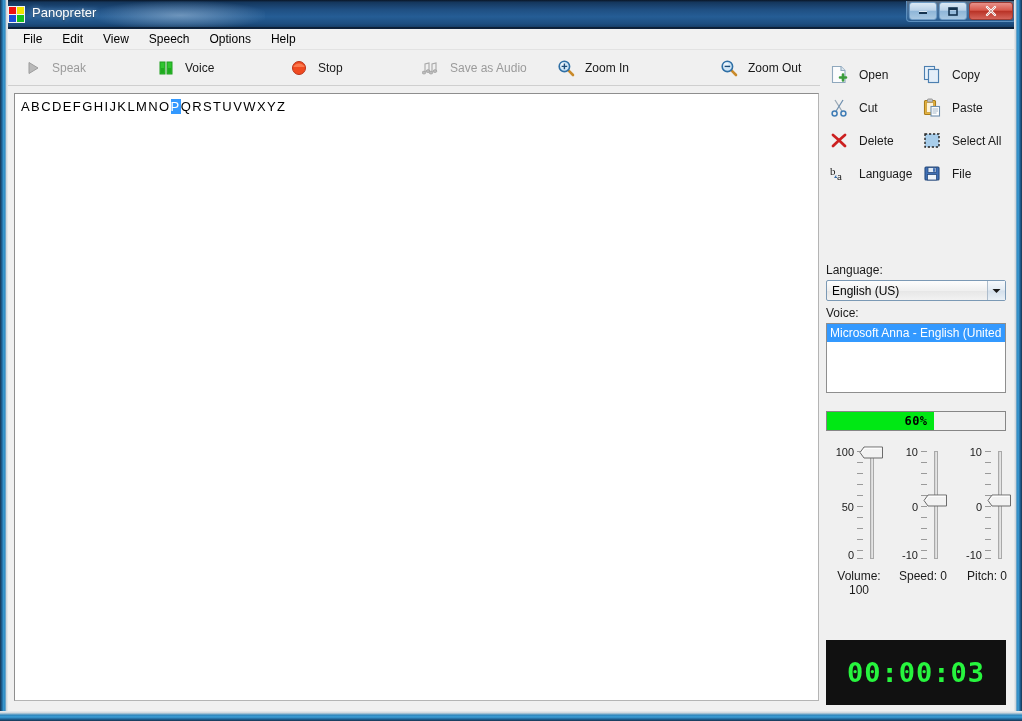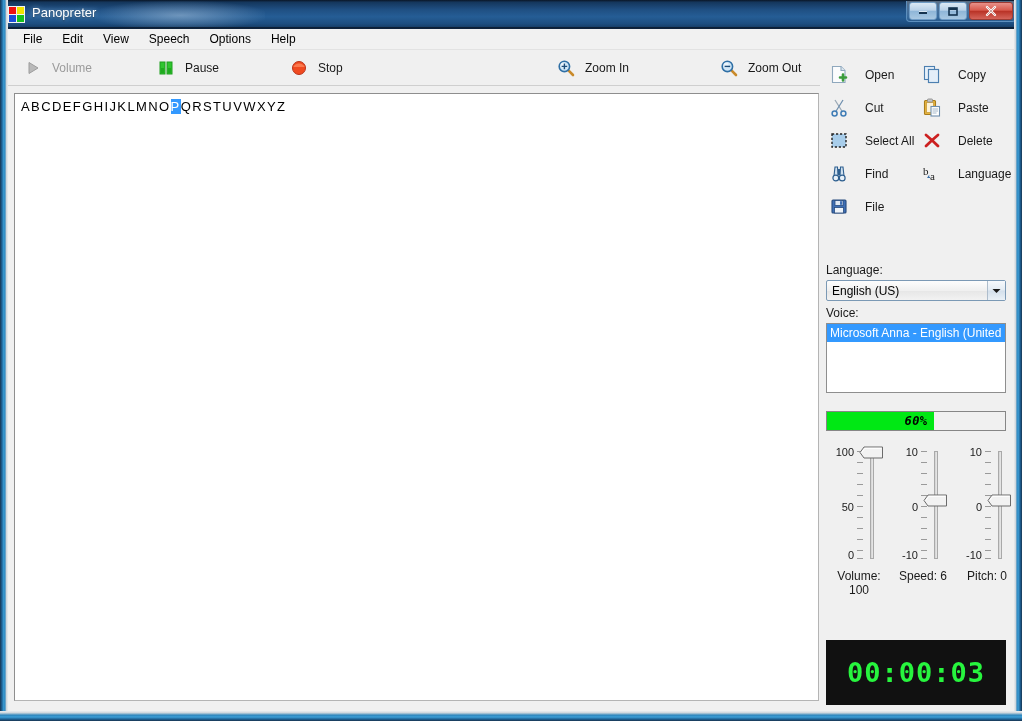--- a/index.html
+++ b/index.html
@@ -161,21 +161,21 @@
   }
   .cmd {
     display: flex; align-items: center;
   }
   .cmd .ci {
     width: 26px; height: 22px;
     display: flex; align-items: center; justify-content: center;
     flex: 0 0 26px;
   }
   .cmd .cl {
-    font-size: 12px; color: #1a1a1a; margin-left: 13px; white-space: nowrap;
+    font-size: 12px; color: #1a1a1a; margin-left: 7px; white-space: nowrap;
   }
 
   
   .field-label {
     position: absolute; font-size: 12px; color: #1a1a1a;
   }
   #lang-label { left: 6px; top: 213px; }
   #lang-select {
     position: absolute; left: 6px; top: 230px;
     width: 180px; height: 21px;
@@ -221,21 +221,20 @@
   #progress-fill {
     position: absolute; left: 0; top: 0; height: 100%;
     background: #00e814;
   }
   #progress-text {
     position: absolute; left: 0; top: 0; width: 100%; height: 100%;
     display: flex; align-items: center; justify-content: center;
     font-family: "DejaVu Sans Mono", monospace;
     font-size: 12px; font-weight: bold; color: #000;
     letter-spacing: 0.5px;
-    font-style: italic;
   }
 
   
   #sliders {
     position: absolute; left: 0; top: 395px; width: 194px; height: 145px;
   }
   .slider-group { position: absolute; top: 0; width: 62px; height: 145px; }
   .sl-scale {
     position: absolute; top: 0; width: 26px; height: 120px;
     font-size: 11px; color: #1a1a1a; text-align: right;
@@ -328,45 +327,58 @@
   <div id="client">
 
     <div id="toolbar">
 
       <div class="tb-item disabled" style="left:12px">
         <span class="tb-icon">
           <svg width="14" height="14" viewBox="0 0 14 14">
             <path d="M3 1.5 L12 7 L3 12.5 Z" fill="#b9b9b9" stroke="#9d9d9d" stroke-width="1"></path>
           </svg>
         </span>
-        <span class="tb-label">Volume</span>
+        <span class="tb-label">Speak</span>
       </div>
 
       <div class="tb-item" style="left:145px">
         <span class="tb-icon">
           <svg width="16" height="16" viewBox="0 0 16 16">
             <rect x="2" y="2" width="5" height="12" fill="#2fc52f" stroke="#1f9e1f" stroke-width="1"></rect>
             <rect x="9" y="2" width="5" height="12" fill="#2fc52f" stroke="#1f9e1f" stroke-width="1"></rect>
             <rect x="3" y="8" width="3" height="5" fill="#1faa1f"></rect>
             <rect x="10" y="8" width="3" height="5" fill="#1faa1f"></rect>
           </svg>
         </span>
-        <span class="tb-label">Pause</span>
+        <span class="tb-label">Voice</span>
       </div>
 
       <div class="tb-item" style="left:278px">
         <span class="tb-icon">
           <svg width="16" height="16" viewBox="0 0 16 16">
             <circle cx="8" cy="8" r="6.5" fill="#f04a20" stroke="#b9331a" stroke-width="1"></circle>
             <path d="M2.2 7 A6.5 6.5 0 0 1 13.8 7 Z" fill="#ff8a5e" opacity="0.75"></path>
           </svg>
         </span>
         <span class="tb-label">Stop</span>
       </div>
 
+      <div class="tb-item disabled" style="left:410px">
+        <span class="tb-icon">
+          <svg width="18" height="16" viewBox="0 0 18 16">
+            <path d="M3 12.5 L3 4 L7 3 L7 11" fill="none" stroke="#a8a8a8" stroke-width="1.1"></path>
+            <ellipse cx="2" cy="12.6" rx="1.8" ry="1.4" fill="#bdbdbd" stroke="#a0a0a0" stroke-width="0.8"></ellipse>
+            <ellipse cx="6" cy="11.1" rx="1.8" ry="1.4" fill="#bdbdbd" stroke="#a0a0a0" stroke-width="0.8"></ellipse>
+            <path d="M10 12.5 L10 4 L14 3 L14 11" fill="none" stroke="#a8a8a8" stroke-width="1.1"></path>
+            <ellipse cx="9" cy="12.6" rx="1.8" ry="1.4" fill="#bdbdbd" stroke="#a0a0a0" stroke-width="0.8"></ellipse>
+            <ellipse cx="13" cy="11.1" rx="1.8" ry="1.4" fill="#bdbdbd" stroke="#a0a0a0" stroke-width="0.8"></ellipse>
+          </svg>
+        </span>
+        <span class="tb-label">Save as Audio</span>
+      </div>
 
       <div class="tb-item" style="left:545px">
         <span class="tb-icon">
           <svg width="18" height="18" viewBox="0 0 18 18">
             <path d="M11.2 11.2 L16 16" stroke="#c98a2a" stroke-width="2.6" stroke-linecap="round"></path>
             <circle cx="7.4" cy="7.4" r="5.2" fill="#cfe6f7" stroke="#2f6fa5" stroke-width="1.6"></circle>
             <circle cx="6" cy="6" r="2.6" fill="#ffffff" opacity="0.6"></circle>
             <path d="M7.4 4.6 L7.4 10.2 M4.6 7.4 L10.2 7.4" stroke="#1d4d7a" stroke-width="1.4"></path>
           </svg>
         </span>
@@ -438,48 +450,36 @@
               <rect x="8" y="8.5" width="8.5" height="9.5" fill="#ffffff" stroke="#6f8fae" stroke-width="1.1"></rect>
               <path d="M9.5 11 L15 11 M9.5 13 L15 13 M9.5 15 L13.5 15" stroke="#9bb0c4" stroke-width="0.9"></path>
             </svg>
           </span>
           <span class="cl">Paste</span>
         </div>
 
         <div class="cmd">
           <span class="ci">
             <svg width="18" height="19" viewBox="0 0 18 19">
-              <rect x="2" y="3" width="14" height="13" fill="#a8cdea" stroke="#222222" stroke-width="1.4" stroke-dasharray="2.2,1.8"></rect>
-            </svg>
-          </span>
-          <span class="cl">Select All</span>
-        </div>
-
-        <div class="cmd">
-          <span class="ci">
-            <svg width="18" height="19" viewBox="0 0 18 19">
               <path d="M3 4 Q9 9 15 15" stroke="#cc2020" stroke-width="2.8" stroke-linecap="round" fill="none"></path>
               <path d="M15 4 Q9 9 3 15" stroke="#cc2020" stroke-width="2.8" stroke-linecap="round" fill="none"></path>
             </svg>
           </span>
           <span class="cl">Delete</span>
         </div>
 
         <div class="cmd">
           <span class="ci">
             <svg width="18" height="19" viewBox="0 0 18 19">
-              <path d="M5 3 L7.5 3 L8 12 L4 12 Z" fill="#cfe0ef" stroke="#2e5f8f" stroke-width="1.1"></path>
-              <path d="M13 3 L10.5 3 L10 12 L14 12 Z" fill="#cfe0ef" stroke="#2e5f8f" stroke-width="1.1"></path>
-              <circle cx="5.8" cy="14" r="2.9" fill="#e7f0f8" stroke="#2e5f8f" stroke-width="1.2"></circle>
-              <circle cx="12.2" cy="14" r="2.9" fill="#e7f0f8" stroke="#2e5f8f" stroke-width="1.2"></circle>
-              <rect x="8" y="5" width="2" height="6" fill="#2e5f8f"></rect>
-            </svg>
-          </span>
-          <span class="cl">Find</span>
-        </div>
+              <rect x="2" y="3" width="14" height="13" fill="#a8cdea" stroke="#222222" stroke-width="1.4" stroke-dasharray="2.2,1.8"></rect>
+            </svg>
+          </span>
+          <span class="cl">Select All</span>
+        </div>
+
 
         <div class="cmd">
           <span class="ci">
             <svg width="20" height="19" viewBox="0 0 20 19">
               <text x="1" y="11" font-family="Liberation Serif, serif" font-size="11" fill="#1a1a1a">b</text>
               <text x="8" y="16" font-family="Liberation Serif, serif" font-size="11" fill="#1a1a1a">a</text>
               <path d="M7.2 11.5 L6 13.5 L8.2 13.5" fill="none" stroke="#3a6fa8" stroke-width="1.1"></path>
             </svg>
           </span>
           <span class="cl">Language</span>
@@ -573,21 +573,21 @@
                 <i style="top:107px"></i>
             </div>
             <div class="sl-rail"></div>
             <div class="sl-thumb" style="top: 48px;">
               <svg width="25" height="13" viewBox="0 0 25 13">
                 <path d="M1 6.5 L5 1 L23.5 1 L23.5 12 L5 12 Z" fill="#f2f2f2" stroke="#6b6b6b" stroke-width="1"></path>
                 <path d="M2.6 6.5 L5.8 2.3 L22.5 2.3" fill="none" stroke="#ffffff" stroke-width="1"></path>
               </svg>
             </div>
           </div>
-          <div class="sl-name">Speed: 6</div>
+          <div class="sl-name">Speed: 0</div>
         </div>
 
         <div class="slider-group" style="left:136px">
           <div class="sl-scale" style="left:0">
             <span style="top:2px">10</span>
             <span style="top:57px">0</span>
             <span style="top:105px">-10</span>
           </div>
           <div class="sl-track-wrap" style="left:29px">
             <div class="sl-ticks">

